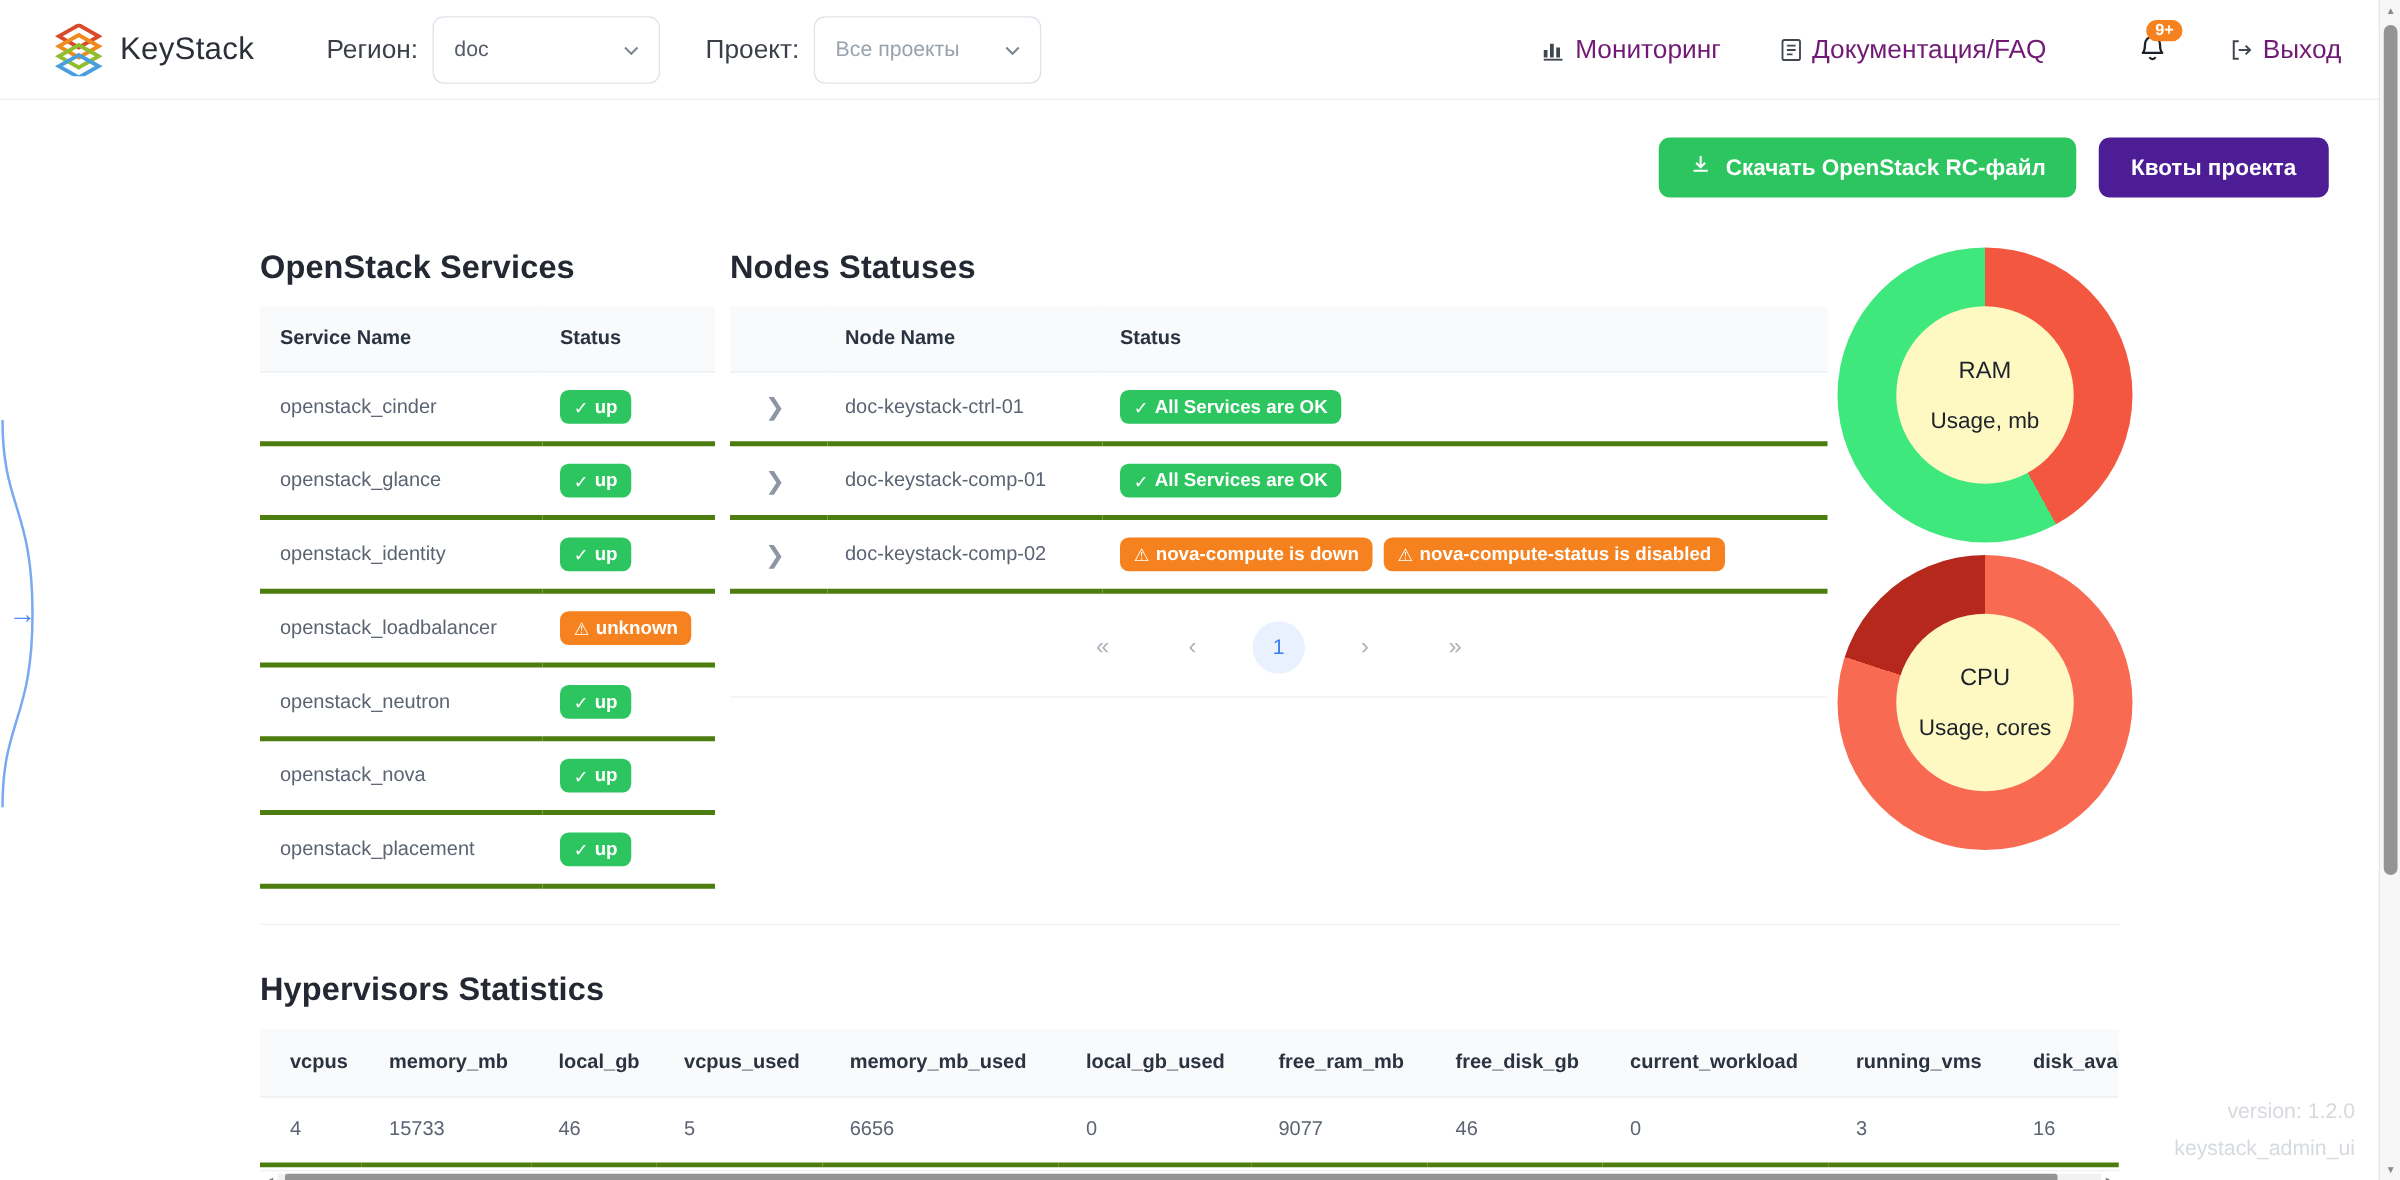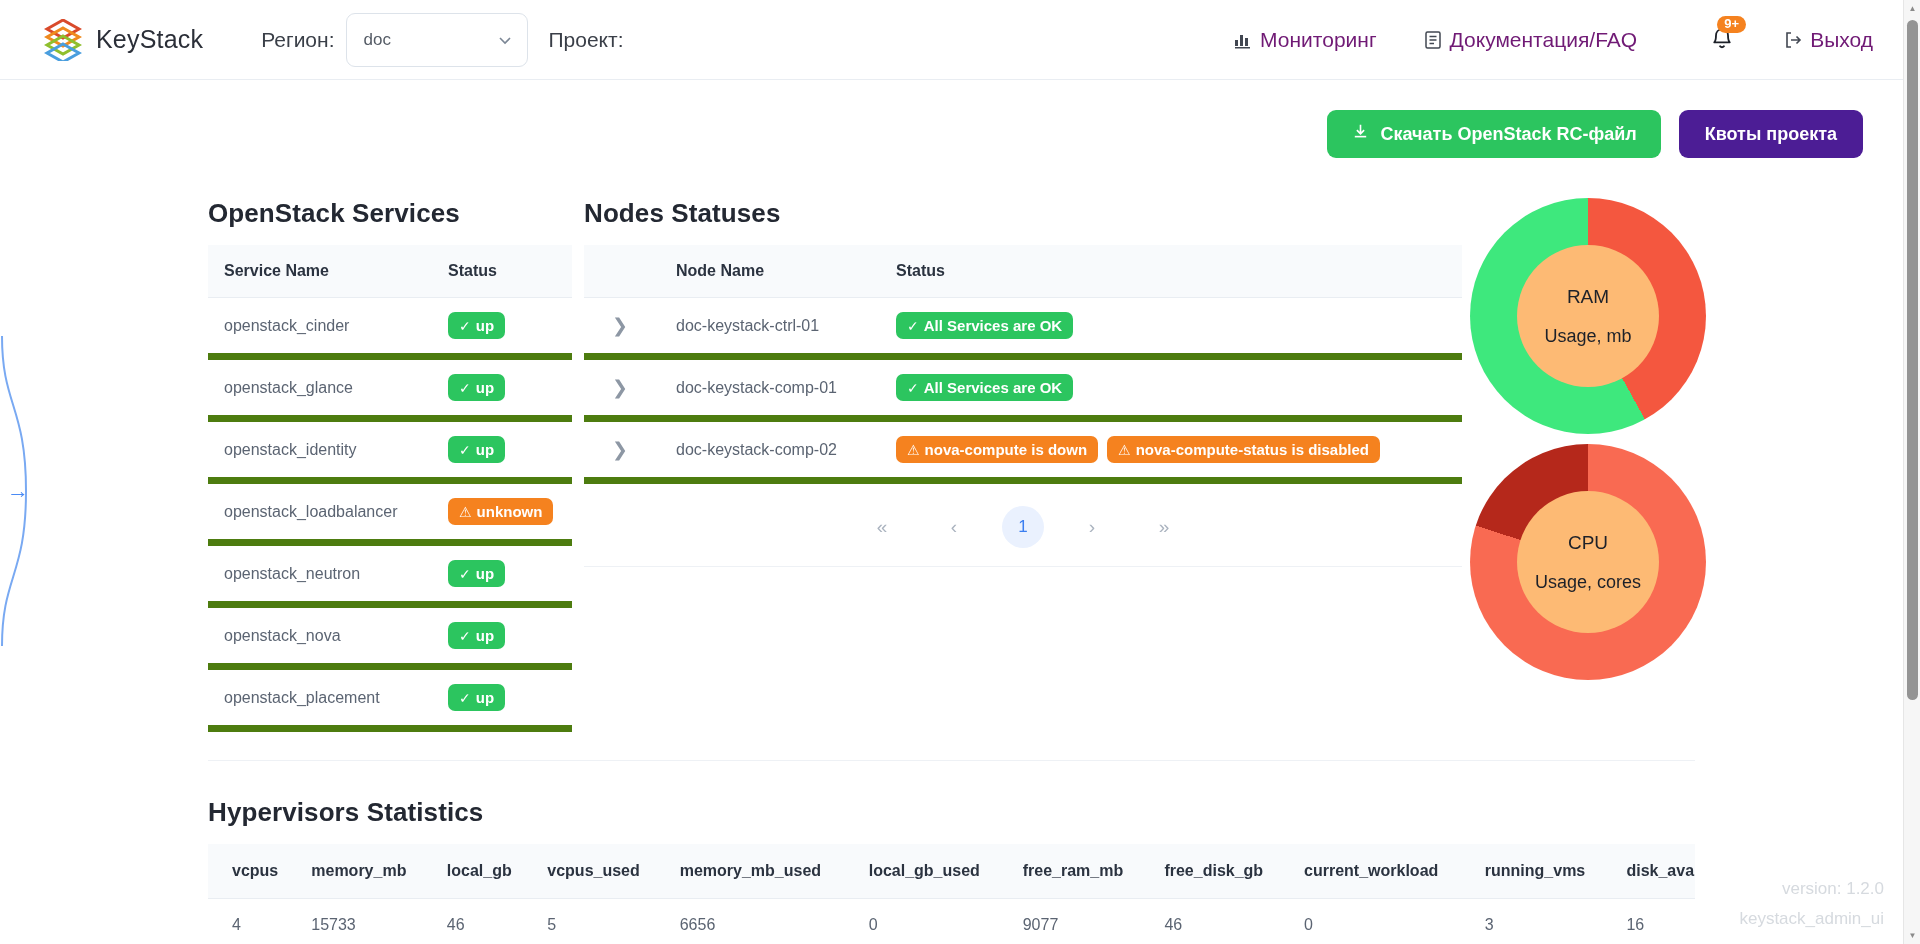--- a/index.html
+++ b/index.html
@@ -78,21 +78,21 @@
   }
 
   table { border-collapse: collapse; }
   th {
     background: #f8fafc; color: #2b3340; font-size: 16px; font-weight: bold;
     text-align: left; padding: 17px 0 17px 14px; border-bottom: 1px solid #e9edf2;
     white-space: nowrap;
   }
   td {
     color: #5b6472; font-size: 16px; padding: 14px 0 14px 14px;
-    border-bottom: 7px solid #4d7c0f; white-space: nowrap; margin-top: 20px;
+    border-bottom: 4px solid #4d7c0f; white-space: nowrap; margin-top: 20px;
   }
 
   
   #services-table { width: 364px; }
   #services-table th:first-child { padding-left: 16px; width: 226px; }
   #services-table td:first-child { padding-left: 16px; }
 
   .badge {
     display: inline-flex; align-items: center; gap: 5px;
     border-radius: 7px; color: #fff; font-size: 15px; font-weight: bold;
@@ -121,21 +121,21 @@
   }
   .pg.active { background: #eaf1fe; color: #3b7ef0; font-size: 17px; margin: 0 12px; }
 
   
   #donuts {
     margin-left: 8px; display: flex; flex-direction: column; align-items: center; gap: 10px;
   }
   .donut { position: relative; width: 236px; height: 236px; }
   .donut .hole {
     position: absolute; top: 50%; left: 50%; transform: translate(-50%,-50%);
-    width: 142px; height: 142px; background: #fdba74; border-radius: 50%;
+    width: 142px; height: 142px; background: #fef9c3; border-radius: 50%;
     display: flex; flex-direction: column; align-items: center; justify-content: center;
     gap: 18px;
   }
   .donut .t1 { font-size: 19px; color: #1d2129; }
   .donut .t2 { font-size: 18px; color: #1d2129; }
 
   .divider { border-top: 1px solid #eef1f5; margin: 28px 208px 0 208px; }
 
   
   #hyper { padding: 36px 0 0 208px; }
@@ -216,22 +216,30 @@
     <div class="selector-box">
       <span class="selector-value">doc</span>
       <span class="chev">
         <svg viewBox="0 0 16 16" width="16" height="16">
             <path d="M3 6l5 5 5-5" fill="none" stroke="#7b8695" stroke-width="1.6"></path>
           </svg>
       </span>
     </div>
   </div>
 
-  <div class="selector-group" style="margin-left:20px">
+  <div class="selector-group" style="margin-left:36px">
     <span class="selector-label">Проект:</span>
+    <div class="selector-box">
+      <span class="selector-value placeholder">Все проекты</span>
+      <span class="chev">
+        <svg viewBox="0 0 16 16" width="16" height="16">
+            <path d="M3 6l5 5 5-5" fill="none" stroke="#7b8695" stroke-width="1.6"></path>
+          </svg>
+      </span>
+    </div>
   </div>
 
   <div class="header-right">
     <div class="hdr-link">
       <span class="hdr-icon">
         <svg viewBox="0 0 20 20" width="20" height="20">
           <rect x="2" y="10" width="3" height="6" fill="#414751"></rect>
           <rect x="7" y="5" width="3" height="11" fill="#414751"></rect>
           <rect x="12" y="8" width="3" height="8" fill="#414751"></rect>
           <rect x="2" y="17" width="15" height="1.5" fill="#414751"></rect>

